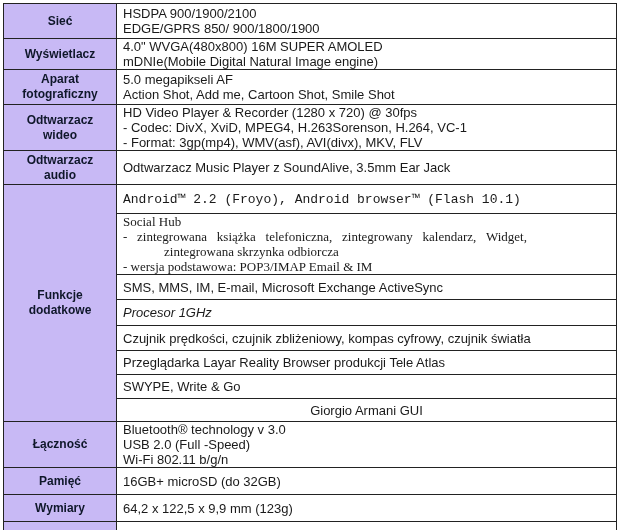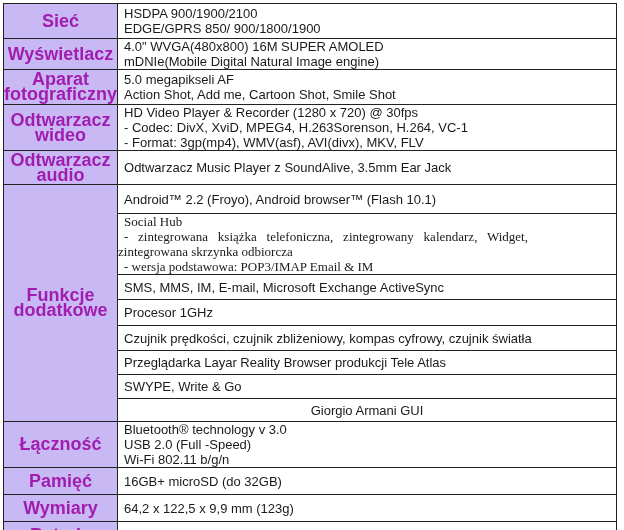--- a/index.html
+++ b/index.html
@@ -11,32 +11,32 @@
     font-family: "Liberation Sans", sans-serif;
     font-size: 13px;
     color: #1a1a1a;
   }
   .spec-table td { border: 1.5px solid #222; padding: 0; vertical-align: middle; }
   .label-cell {
     width: 112px;
     background: #c8b9f5;
     text-align: center;
     font-weight: bold;
-    font-size: 18px;
+    font-size: 12px;
     line-height: 15px;
-    color: #a21caf;
+    color: #0f172a;
   }
   .value-cell {
     background: #ffffff;
     padding: 0 6px !important;
     line-height: 15px;
     text-align: left;
   }
   .value-cell .line { display: block; white-space: nowrap; }
-  .value-cell .outdent { margin-left: -6px; }
+  .value-cell .outdent { margin-left: -6px; padding-left: 47px; }
 </style>
 </head>
 <body>
 
 <table class="spec-table">
   <tbody id="tbody">
       <tr>
         <td class="label-cell"><span>Sieć</span></td>
         <td class="value-cell" style="height: 34px;">
           <span class="line">HSDPA 900/1900/2100</span>
@@ -78,39 +78,39 @@
         </td>
         <td class="value-cell" style="height: 33px;">
           <span class="line">Odtwarzacz Music Player z SoundAlive, 3.5mm Ear Jack</span>
         </td>
       </tr>
       <tr>
         <td class="label-cell" rowspan="8">
           <div>Funkcje</div>
           <div>dodatkowe</div>
         </td>
-        <td class="value-cell" style="height: 28px;">
+        <td class="value-cell" style="height: 28px; font-family: Liberation Mono, monospace;">
           <span class="line">Android™ 2.2 (Froyo), Android browser™ (Flash 10.1)</span>
         </td>
       </tr>
       <tr>
         <td class="value-cell" style="height: 57px; font-family: Liberation Serif, serif;">
           <span class="line">Social Hub</span>
           <span class="line" style="white-space: pre;">-   zintegrowana   książka   telefoniczna,   zintegrowany   kalendarz,   Widget,</span>
           <span class="line outdent">zintegrowana skrzynka odbiorcza</span>
           <span class="line"> - wersja podstawowa: POP3/IMAP Email &amp; IM</span>
         </td>
       </tr>
       <tr>
         <td class="value-cell" style="height: 24px;">
           <span class="line">SMS, MMS, IM, E-mail, Microsoft Exchange ActiveSync</span>
         </td>
       </tr>
       <tr>
-        <td class="value-cell" style="height: 25px;">
+        <td class="value-cell" style="height: 25px; font-style: italic;">
           <span class="line">Procesor 1GHz</span>
         </td>
       </tr>
       <tr>
         <td class="value-cell" style="height: 24px;">
           <span class="line">Czujnik prędkości, czujnik zbliżeniowy, kompas cyfrowy, czujnik światła</span>
         </td>
       </tr>
       <tr>
         <td class="value-cell" style="height: 23px;">

